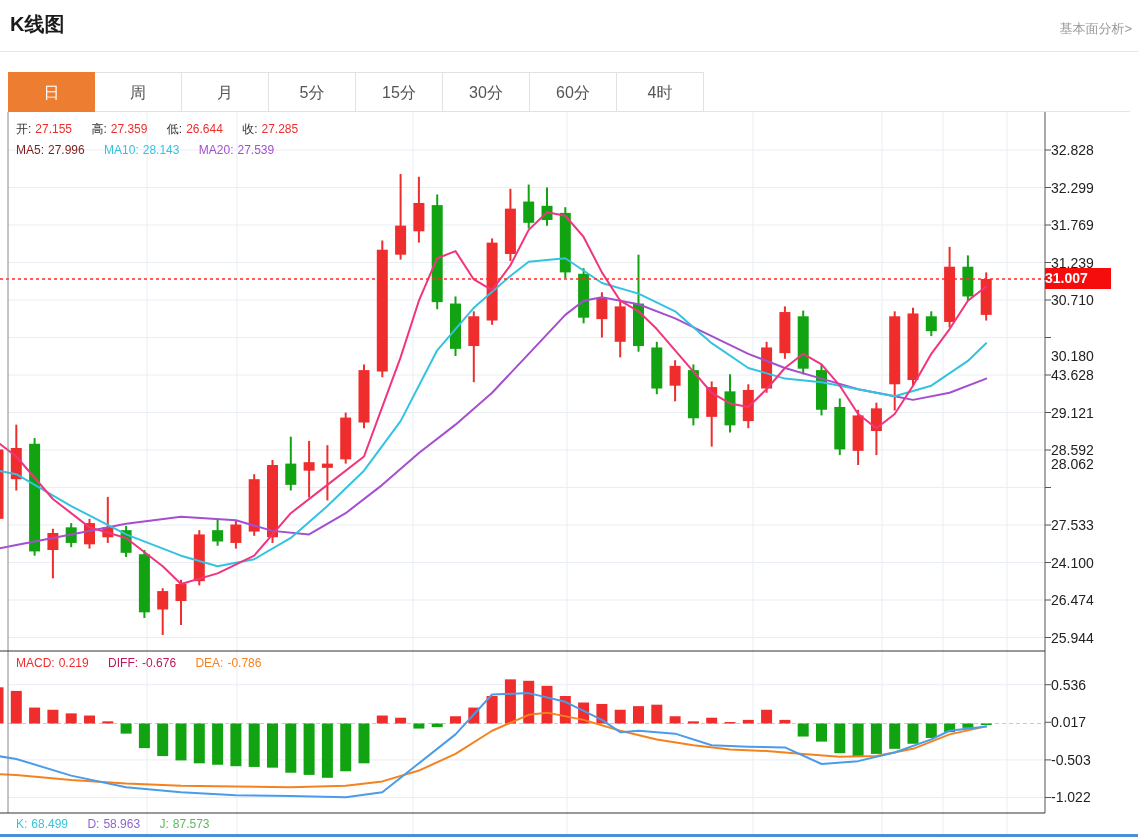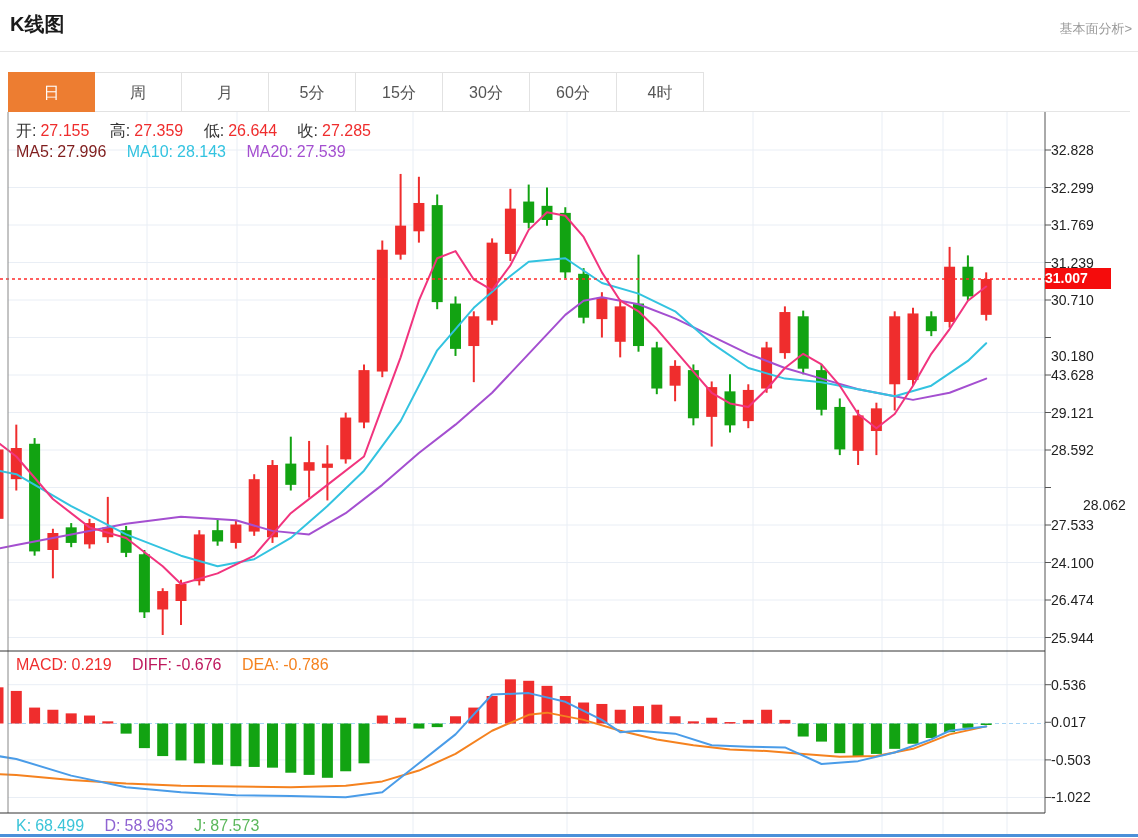--- a/index.html
+++ b/index.html
@@ -8,21 +8,21 @@
   .header{position:absolute;left:0;top:0;width:1138px;height:51px;border-bottom:1px solid #e7e7e7;background:#fff}
   .title{position:absolute;left:10px;top:11px;font-size:20px;font-weight:bold;color:#1b1b1b}
   .fund-link{position:absolute;right:6px;top:20px;font-size:13px;color:#999;cursor:pointer}
   .tabs{position:absolute;left:8px;top:72px;display:flex;z-index:5}
   .tab{width:87px;height:40px;line-height:40px;text-align:center;font-size:16px;color:#555;
        background:#fff;border:1px solid #e2e2e2;border-left:none;box-sizing:border-box;cursor:pointer}
   .tab:first-child{border-left:1px solid #e2e2e2}
   .tab.active{background:#ed7d31;border-color:#ed7d31;color:#fff}
   .tab-underline{position:absolute;left:8px;top:111px;width:1122px;height:1px;background:#e5e5e5}
   #chart{position:absolute;left:0;top:0;z-index:1}
-  .legend{position:absolute;font-size:16px;z-index:4;white-space:nowrap}
+  .legend{position:absolute;font-size:12px;z-index:4;white-space:nowrap}
   .legend span{margin-right:4px}
   .legend .gap{margin-right:16px}
   .c-dark{color:#333}
   .c-red{color:#ef2d2d}
   .c-pink{color:#7f1d1d}
   .c-cyan{color:#33c3e0}
   .c-purple{color:#a44fd0}
   .c-blue{color:#be185d}
   .c-orange{color:#f5821f}
   .c-kcyan{color:#3bc4d8}
@@ -303,21 +303,21 @@
 <div id="price-labels">
     <div class="axis-label" style="top: 142px;">32.828</div>
     <div class="axis-label" style="top: 179.5px;">32.299</div>
     <div class="axis-label" style="top: 217px;">31.769</div>
     <div class="axis-label" style="top: 254.5px;">31.239</div>
     <div class="axis-label" style="top: 292px;">30.710</div>
     <div class="axis-label" style="top: 348px;">30.180</div>
     <div class="axis-label" style="top: 367px;">43.628</div>
     <div class="axis-label" style="top: 404.5px;">29.121</div>
     <div class="axis-label" style="top: 442px; text-align: center;">28.592</div>
-    <div class="axis-label" style="top: 497px; margin-left: 32px;">28.062</div>
+    <div class="axis-label" style="top: 456px;">28.062</div>
     <div class="axis-label" style="top: 517px;">27.533</div>
     <div class="axis-label" style="top: 554.5px;">24.100</div>
     <div class="axis-label" style="top: 592px;">26.474</div>
     <div class="axis-label" style="top: 629.5px;">25.944</div>
   </div>
 <div id="macd-labels">
     <div class="axis-label" style="top: 676.706px;">0.536</div>
     <div class="axis-label" style="top: 714.27px;">0.017</div>
     <div class="axis-label" style="top: 751.906px;">-0.503</div>
     <div class="axis-label" style="top: 789.47px;">-1.022</div>

